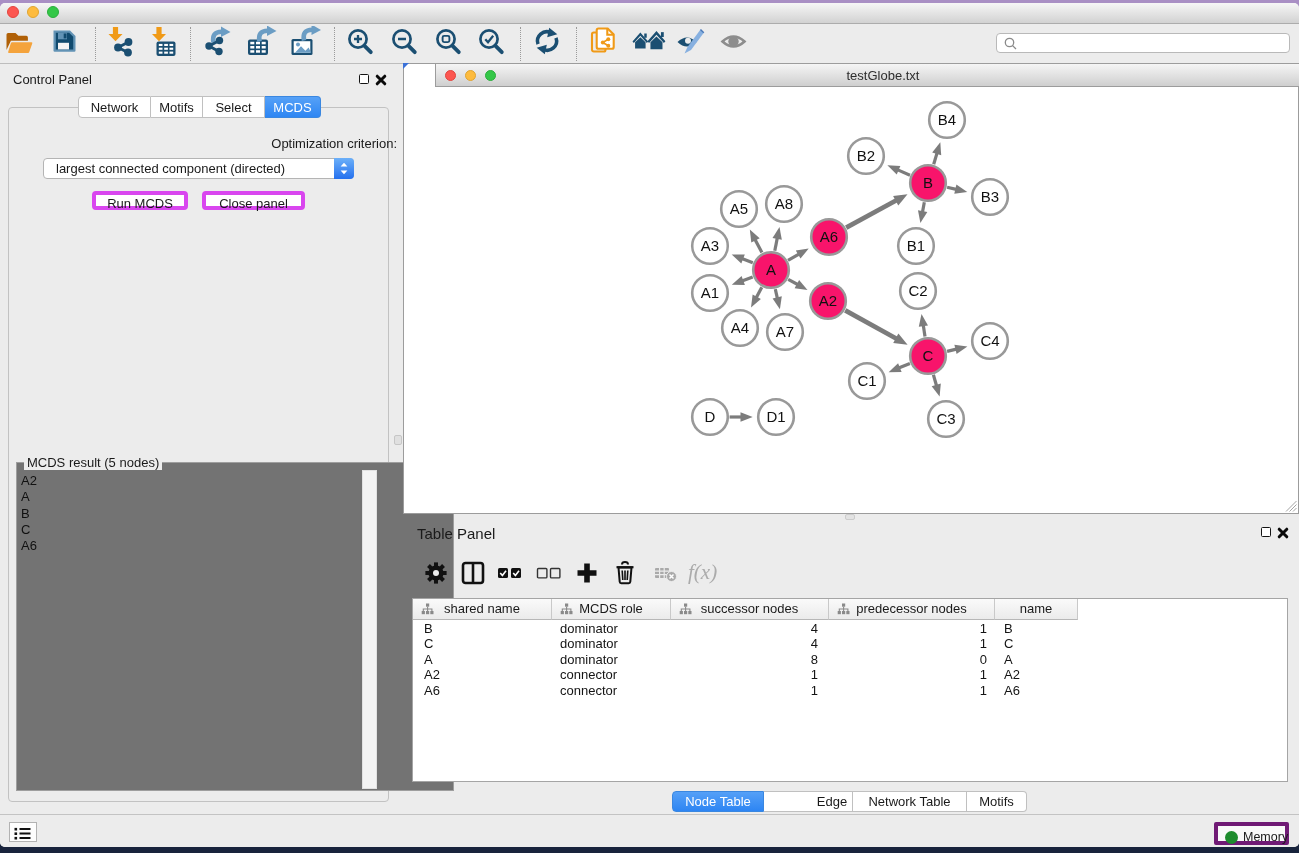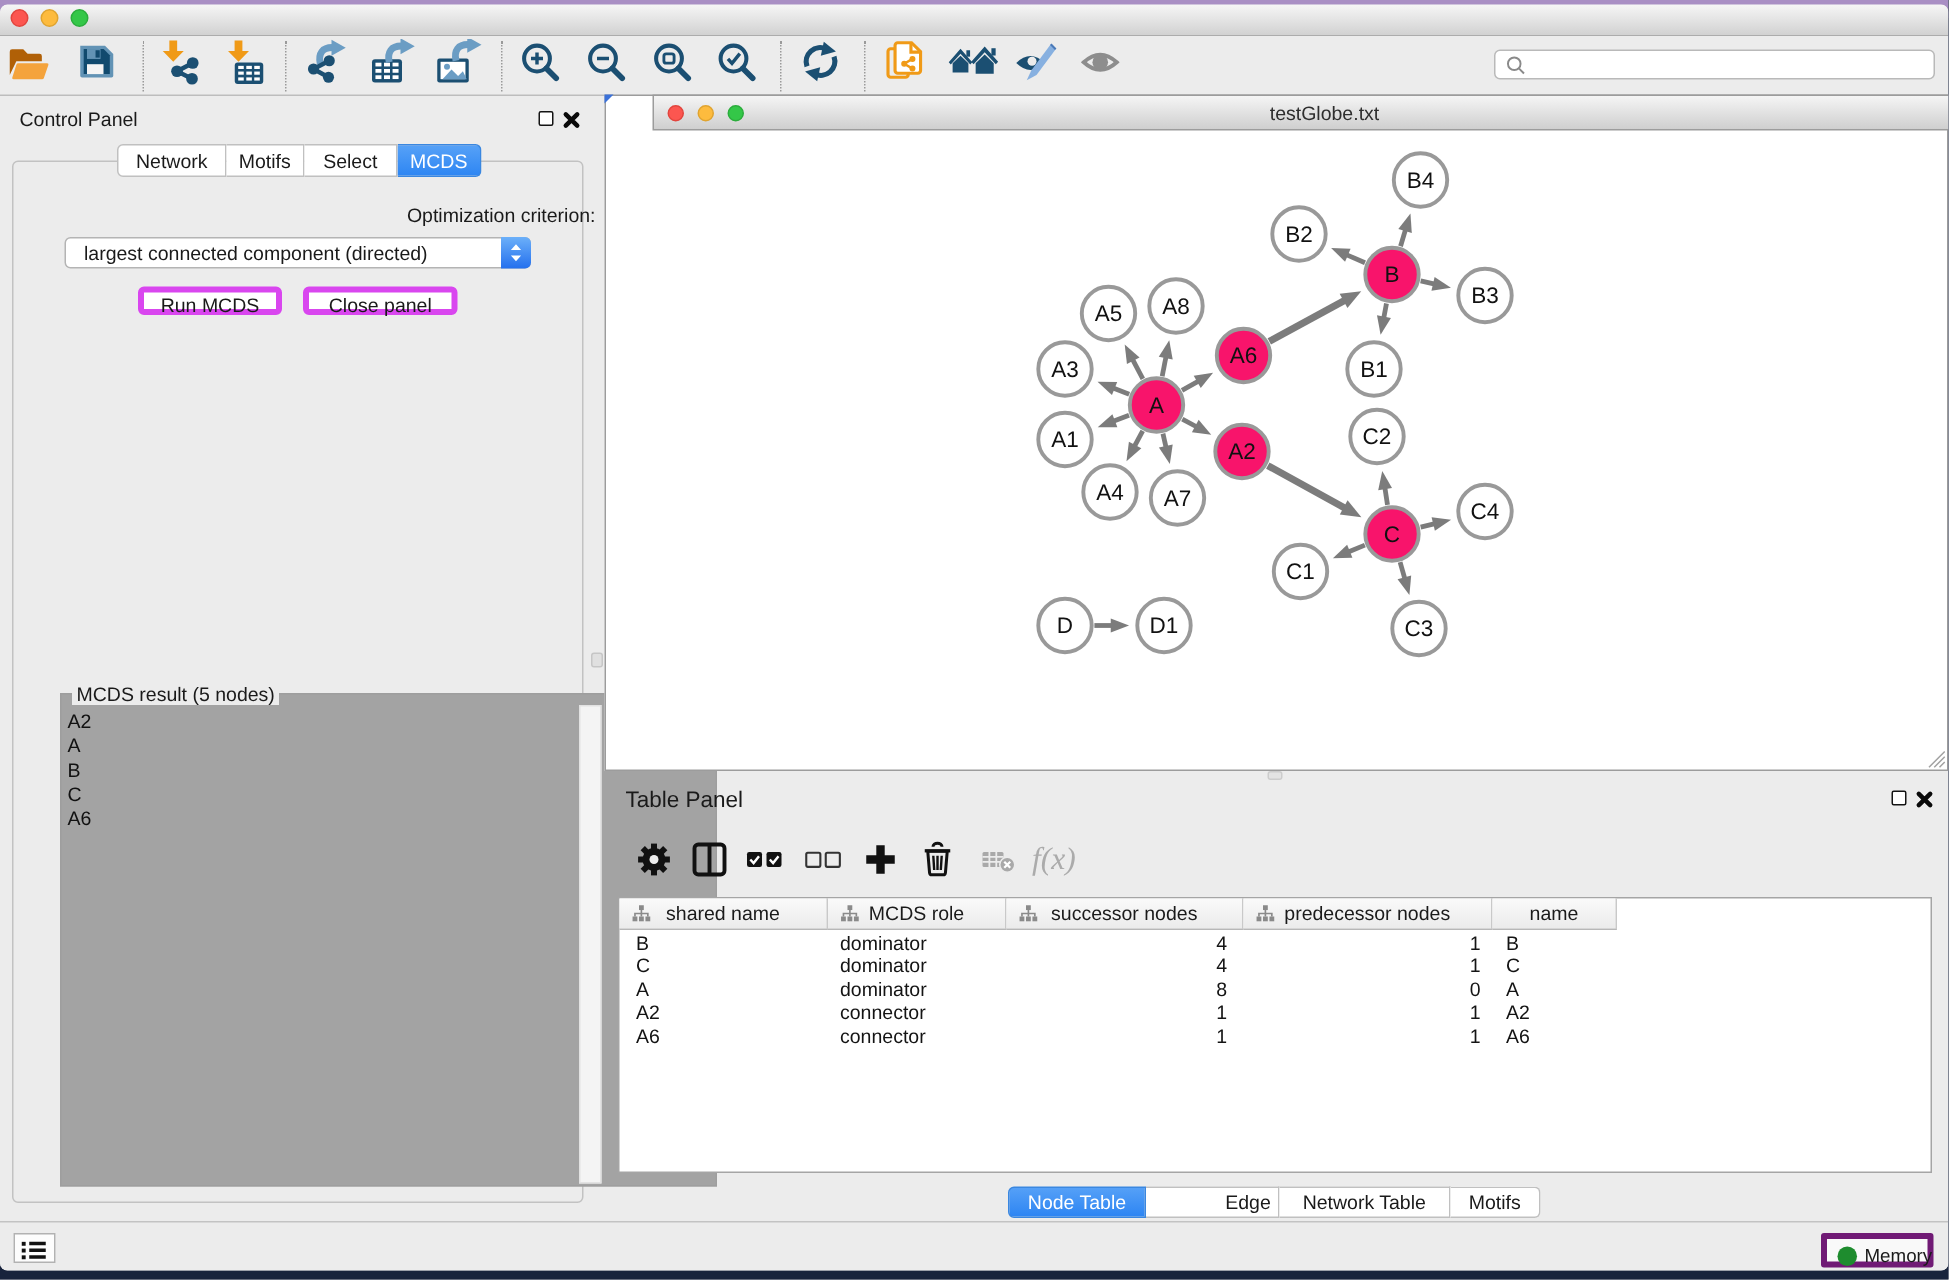--- a/index.html
+++ b/index.html
@@ -33,21 +33,21 @@
 .tabrow { position:absolute; display:flex; height:22px; }
 .tab { height:22px; line-height:21px; font-size:13px; color:#1a1a1a; background:#fff; border:1px solid #c0c0c0; border-left:none; text-align:center; }
 .tab.first { border-left:1px solid #c0c0c0; border-radius:4px 0 0 4px; }
 .tab.last { border-radius:0 4px 4px 0; }
 .tab.sel { background:linear-gradient(#56a1f7,#2e86f3); color:#fff; border-color:#3a87e0; }
 #optlabel { position:absolute; left:0; top:72px; width:397px; text-align:right; font-size:13px; color:#1a1a1a; }
 #dropdown { position:absolute; left:43px; top:94px; width:311px; height:21px; background:#fff; border:1px solid #b4b4b4; border-radius:4px; font-size:13px; color:#1a1a1a; }
 #dropdown .dtext { position:absolute; left:12px; top:2px; }
 #dropdown .spin { position:absolute; right:-1px; top:-1px; width:20px; height:21px; background:linear-gradient(#6cb0f9,#2470ee); border-radius:0 4px 4px 0; }
 .btn { position:absolute; height:19px; background:#fff; border:4px solid #d946ef; border-radius:4px; font-size:13px; color:#1a1a1a; text-align:center; line-height:17px; }
-#fieldset { position:absolute; left:16px; top:398px; width:438px; height:329px; border:1px solid #9e9e9e; background:#a3a3a3;margin-left:24px; }
+#fieldset { position:absolute; left:16px; top:398px; width:438px; height:329px; border:1px solid #9e9e9e; background:#737373; }
 #fslegend { position:absolute; left:7px; top:-8px; background:#ececec; padding:0 3px; font-size:13px; color:#1a1a1a; }
 #mcdslist { position:absolute; left:4px; top:10px; font-size:13px; color:#111; line-height:16.3px; }
 #fsscroll { position:absolute; left:345px; top:7px; width:15px; height:319px; background:#f4f4f4; border:1px solid #e2e2e2; }
 #cpsplit { position:absolute; left:394px; top:371px; width:8px; height:10px; background:#e0e0e0; border:1px solid #c6c6c6; border-radius:2px; }
 
 #nw { position:absolute; left:403px; top:-1px; width:896px; height:451px; background:#fff; border:1px solid #9c9c9c; }
 #nwTitle { position:absolute; left:-1px; top:-1px; width:896px; height:24px; background:linear-gradient(#f5f5f5,#cfcfcf); border:1px solid #9c9c9c;margin-left:32px; }
 #nwTitle .tl { top:6px; width:11px; height:11px; }
 #nwTitle .t1 { left:9px; } #nwTitle .t2 { left:29px; } #nwTitle .t3 { left:49px; }
 #nwTitle .ttext { position:absolute; top:4px; width:100%; text-align:center; font-size:13px; color:#2e2e2e; }

